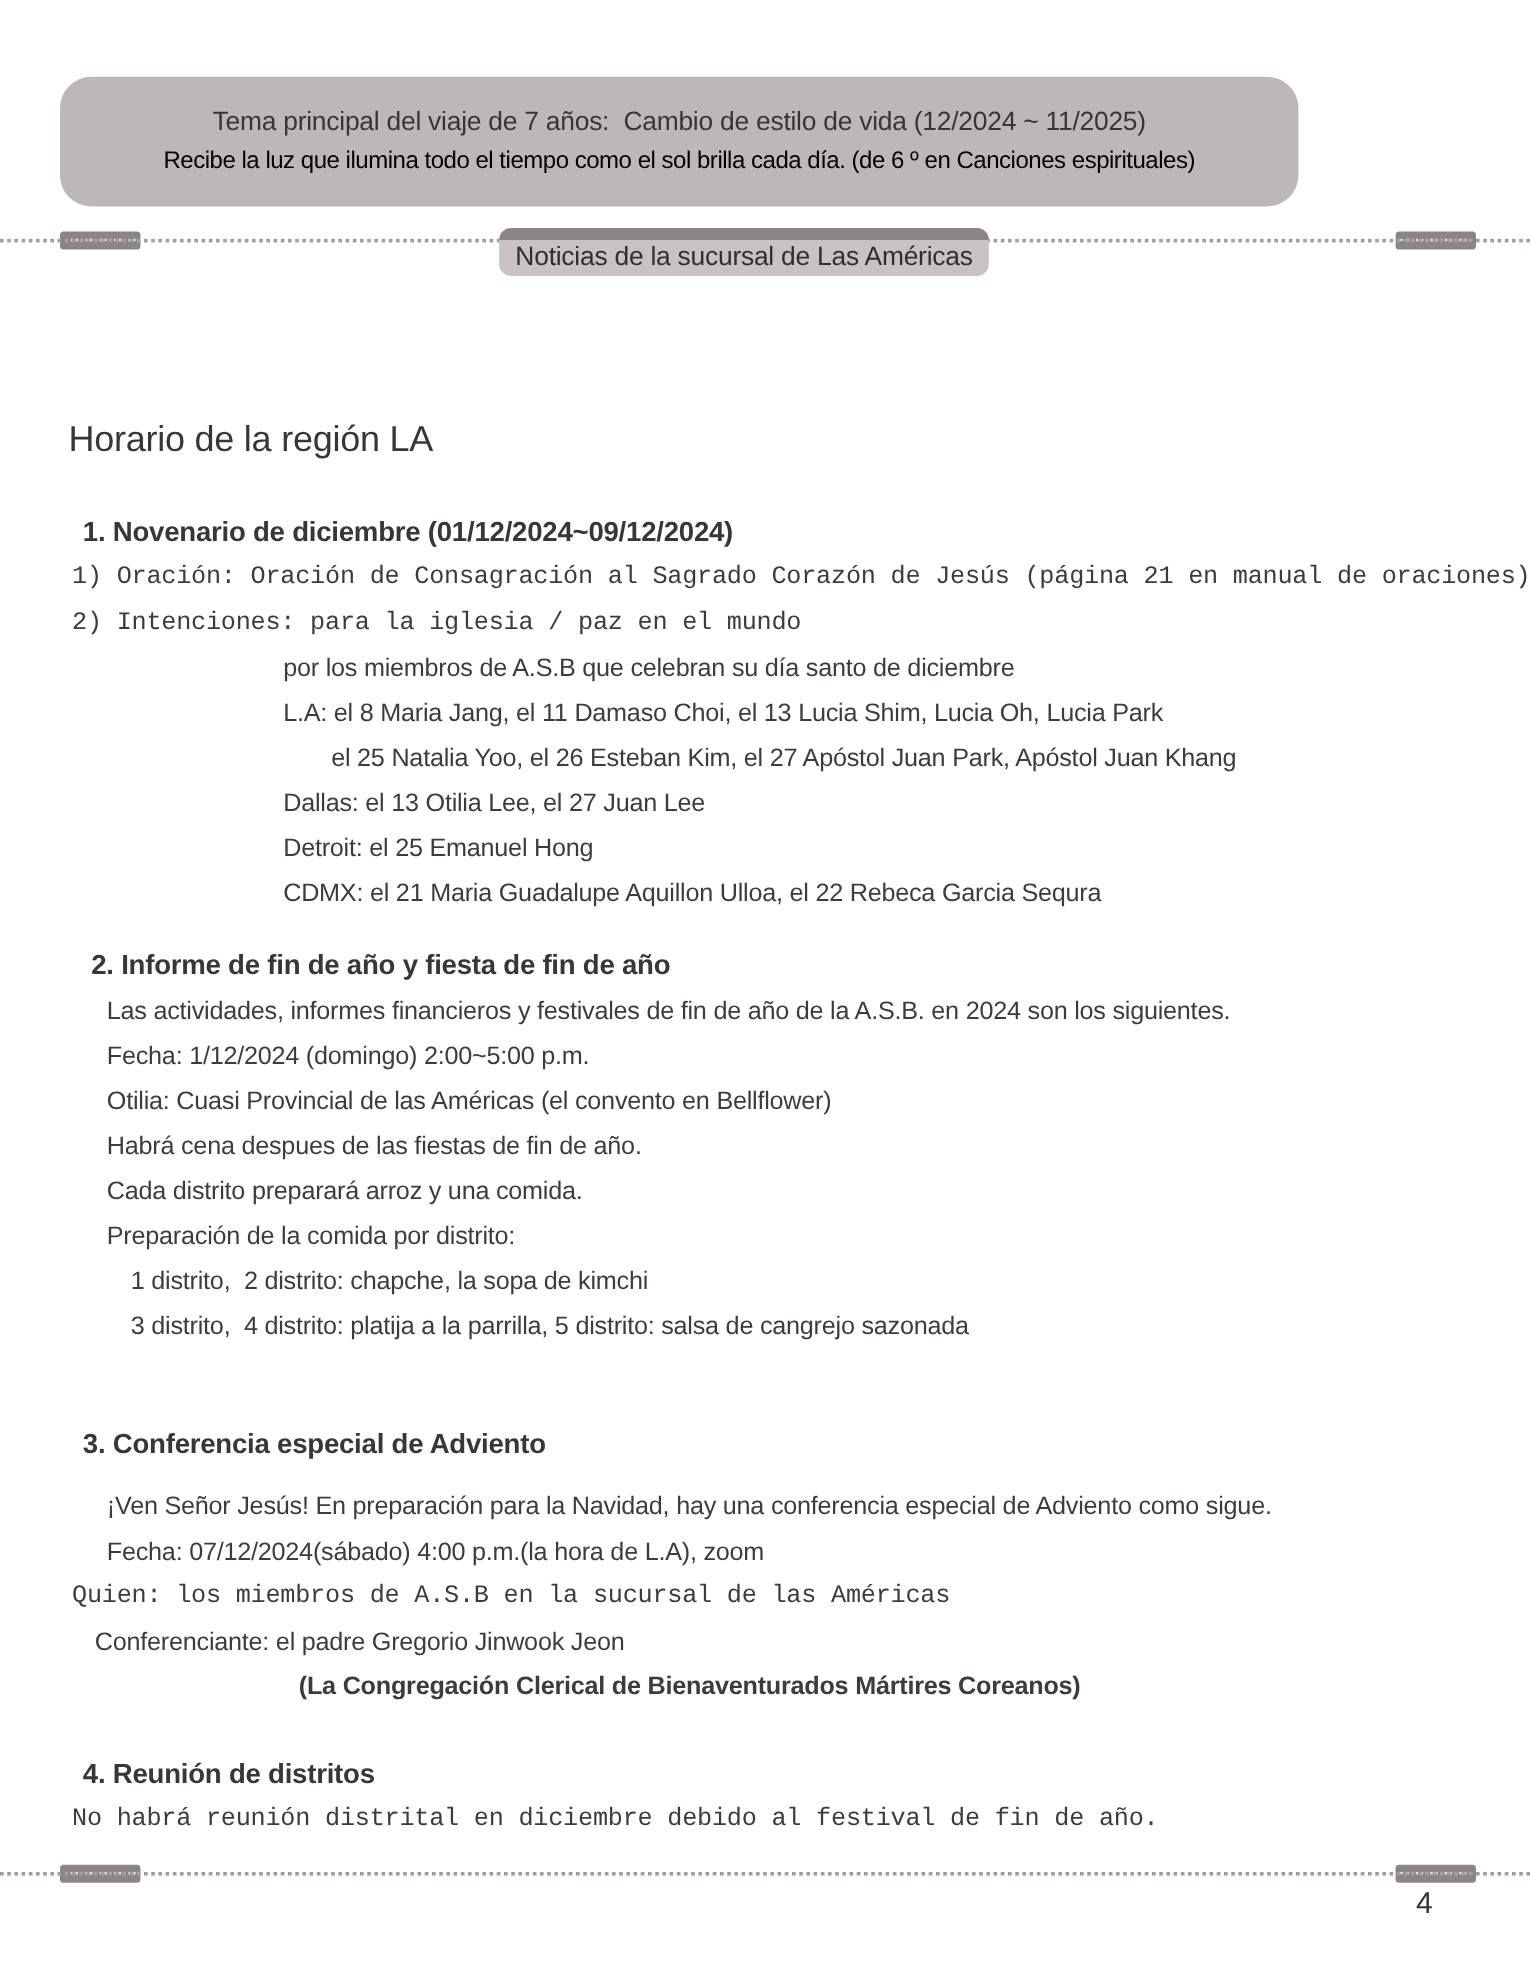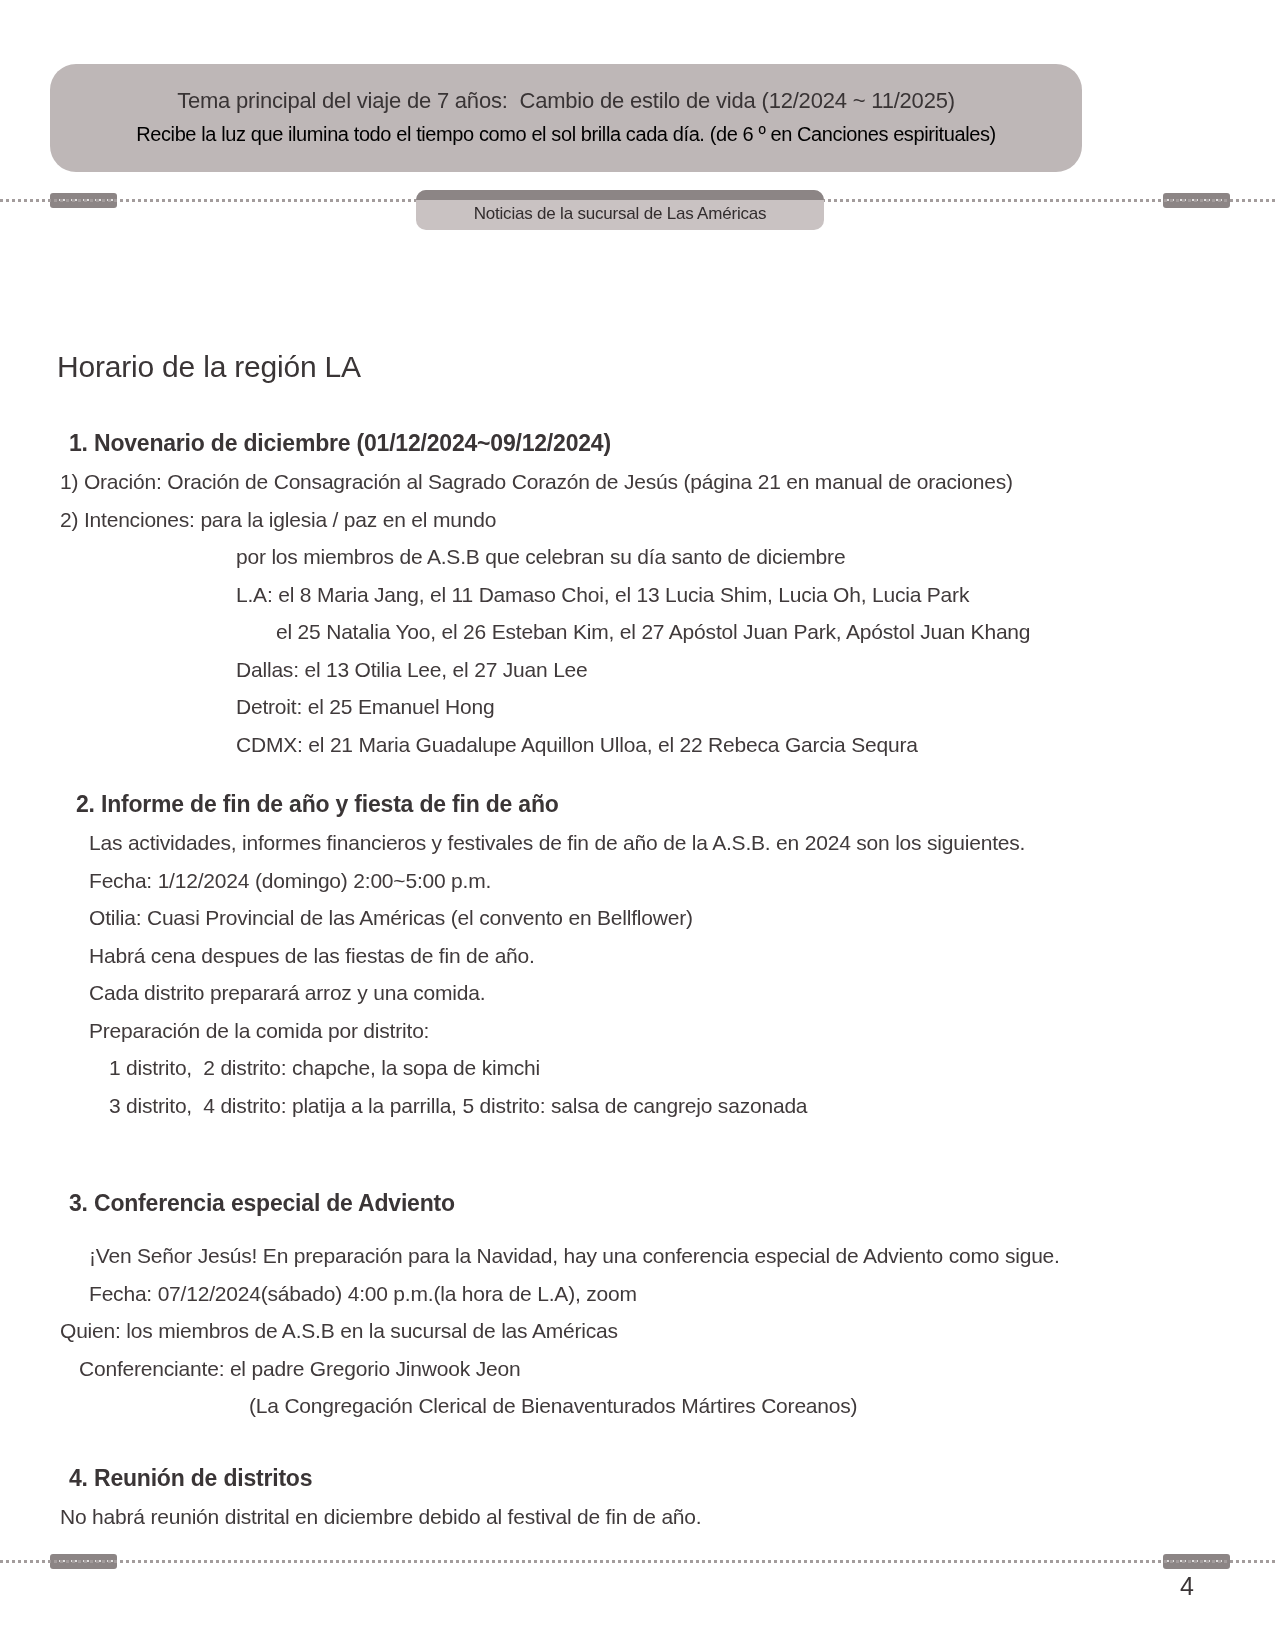--- a/index.html
+++ b/index.html
@@ -43,41 +43,41 @@
   .banner {
     position: absolute; left: 416px; top: 0;
     width: 408px; height: 40px;
     background: #c9c2c2;
     border-radius: 10px;
     overflow: hidden;
     text-align: center;
     z-index: 2;
   }
   .banner-band { height: 10px; background: #8c8585; }
-  .banner-label { font-size: 17px; color: #322d2e; line-height: 28px; }
+  .banner-label { font-size: 22px; color: #322d2e; line-height: 28px; }
 
   
   .region-title { margin: 110px 0 0 57px; font-size: 30px; font-weight: 400; }
 
   .section { margin-left: 14px; }
   .sec-heading { font-size: 23px; font-weight: 700; }
   .sec1 .sec-heading { margin: 46px 0 0 55px; }
   .sec2 .sec-heading { margin: 28px 0 0 62px; }
   .sec3 .sec-heading { margin: 66px 0 0 55px; }
   .sec4 .sec-heading { margin: 40px 0 0 55px; }
 
   .lines { margin-top: 6px; }
   .sec3 .lines { margin-top: 20px; }
   .line { font-size: 21px; line-height: 37.5px; white-space: pre; color: #403a3b; }
-  .ind1 { padding-left: 46px; }
+  .ind1 { padding-left: 46px; font-family: Liberation Mono, monospace; }
   .ind1b{ padding-left: 75px; }
   .ind2 { padding-left: 95px; }
   .ind3 { padding-left: 222px; }
   .ind4 { padding-left: 262px; }
-  .ind5 { padding-left: 235px; }
+  .ind5 { padding-left: 235px; font-weight: bold; }
   .ind0 { padding-left: 65px; }
 
   
   .footer-divider { position: absolute; left: 0; right: 0; top: 1551px; height: 22px; }
   .footer-divider .dotted-line { top: 9px; }
   .page-number {
     position: absolute; top: 1572px; left: 1180px;
     font-size: 25px; color: #3a3536;
   }
 </style>

